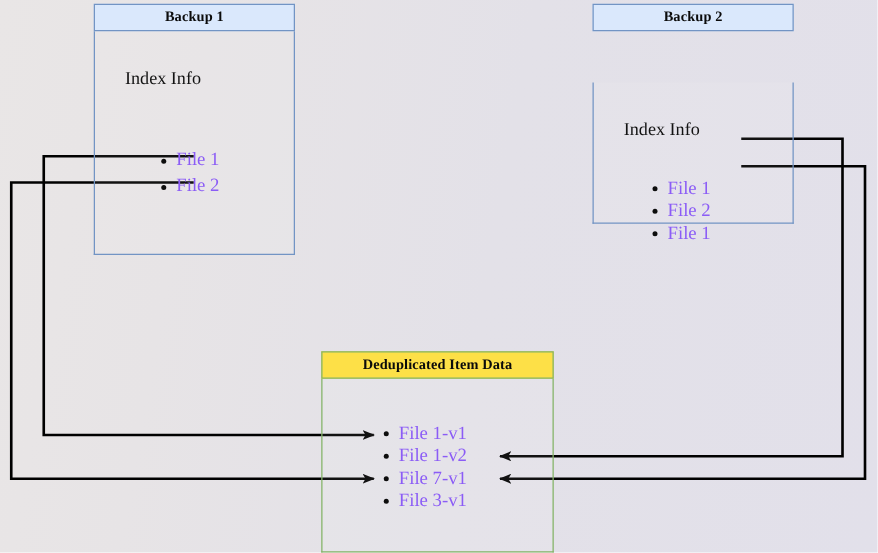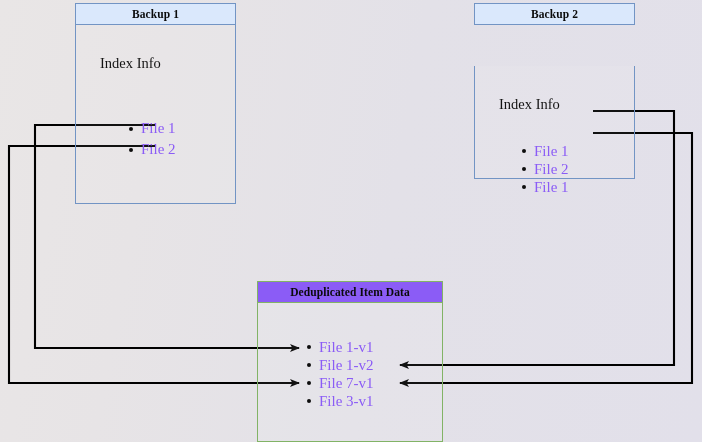--- a/index.html
+++ b/index.html
@@ -53,21 +53,21 @@
     background: #dae8fc;
     border: 1px solid #7294c4;
   }
   .node-blue .node-body {
     background: rgba(255,255,255,0.07);
     border: 1px solid #7294c4;
     border-top: none;
   }
   
   .node-green .node-header {
-    background: #8b5cf6;
+    background: #fde047;
     border: 1px solid #82b366;
   }
   .node-green .node-body {
     background: rgba(255,255,255,0.07);
     border: 1px solid #82b366;
     border-top: none;
     padding-left: 20px;
   }
   .index-label {
     position: absolute;

